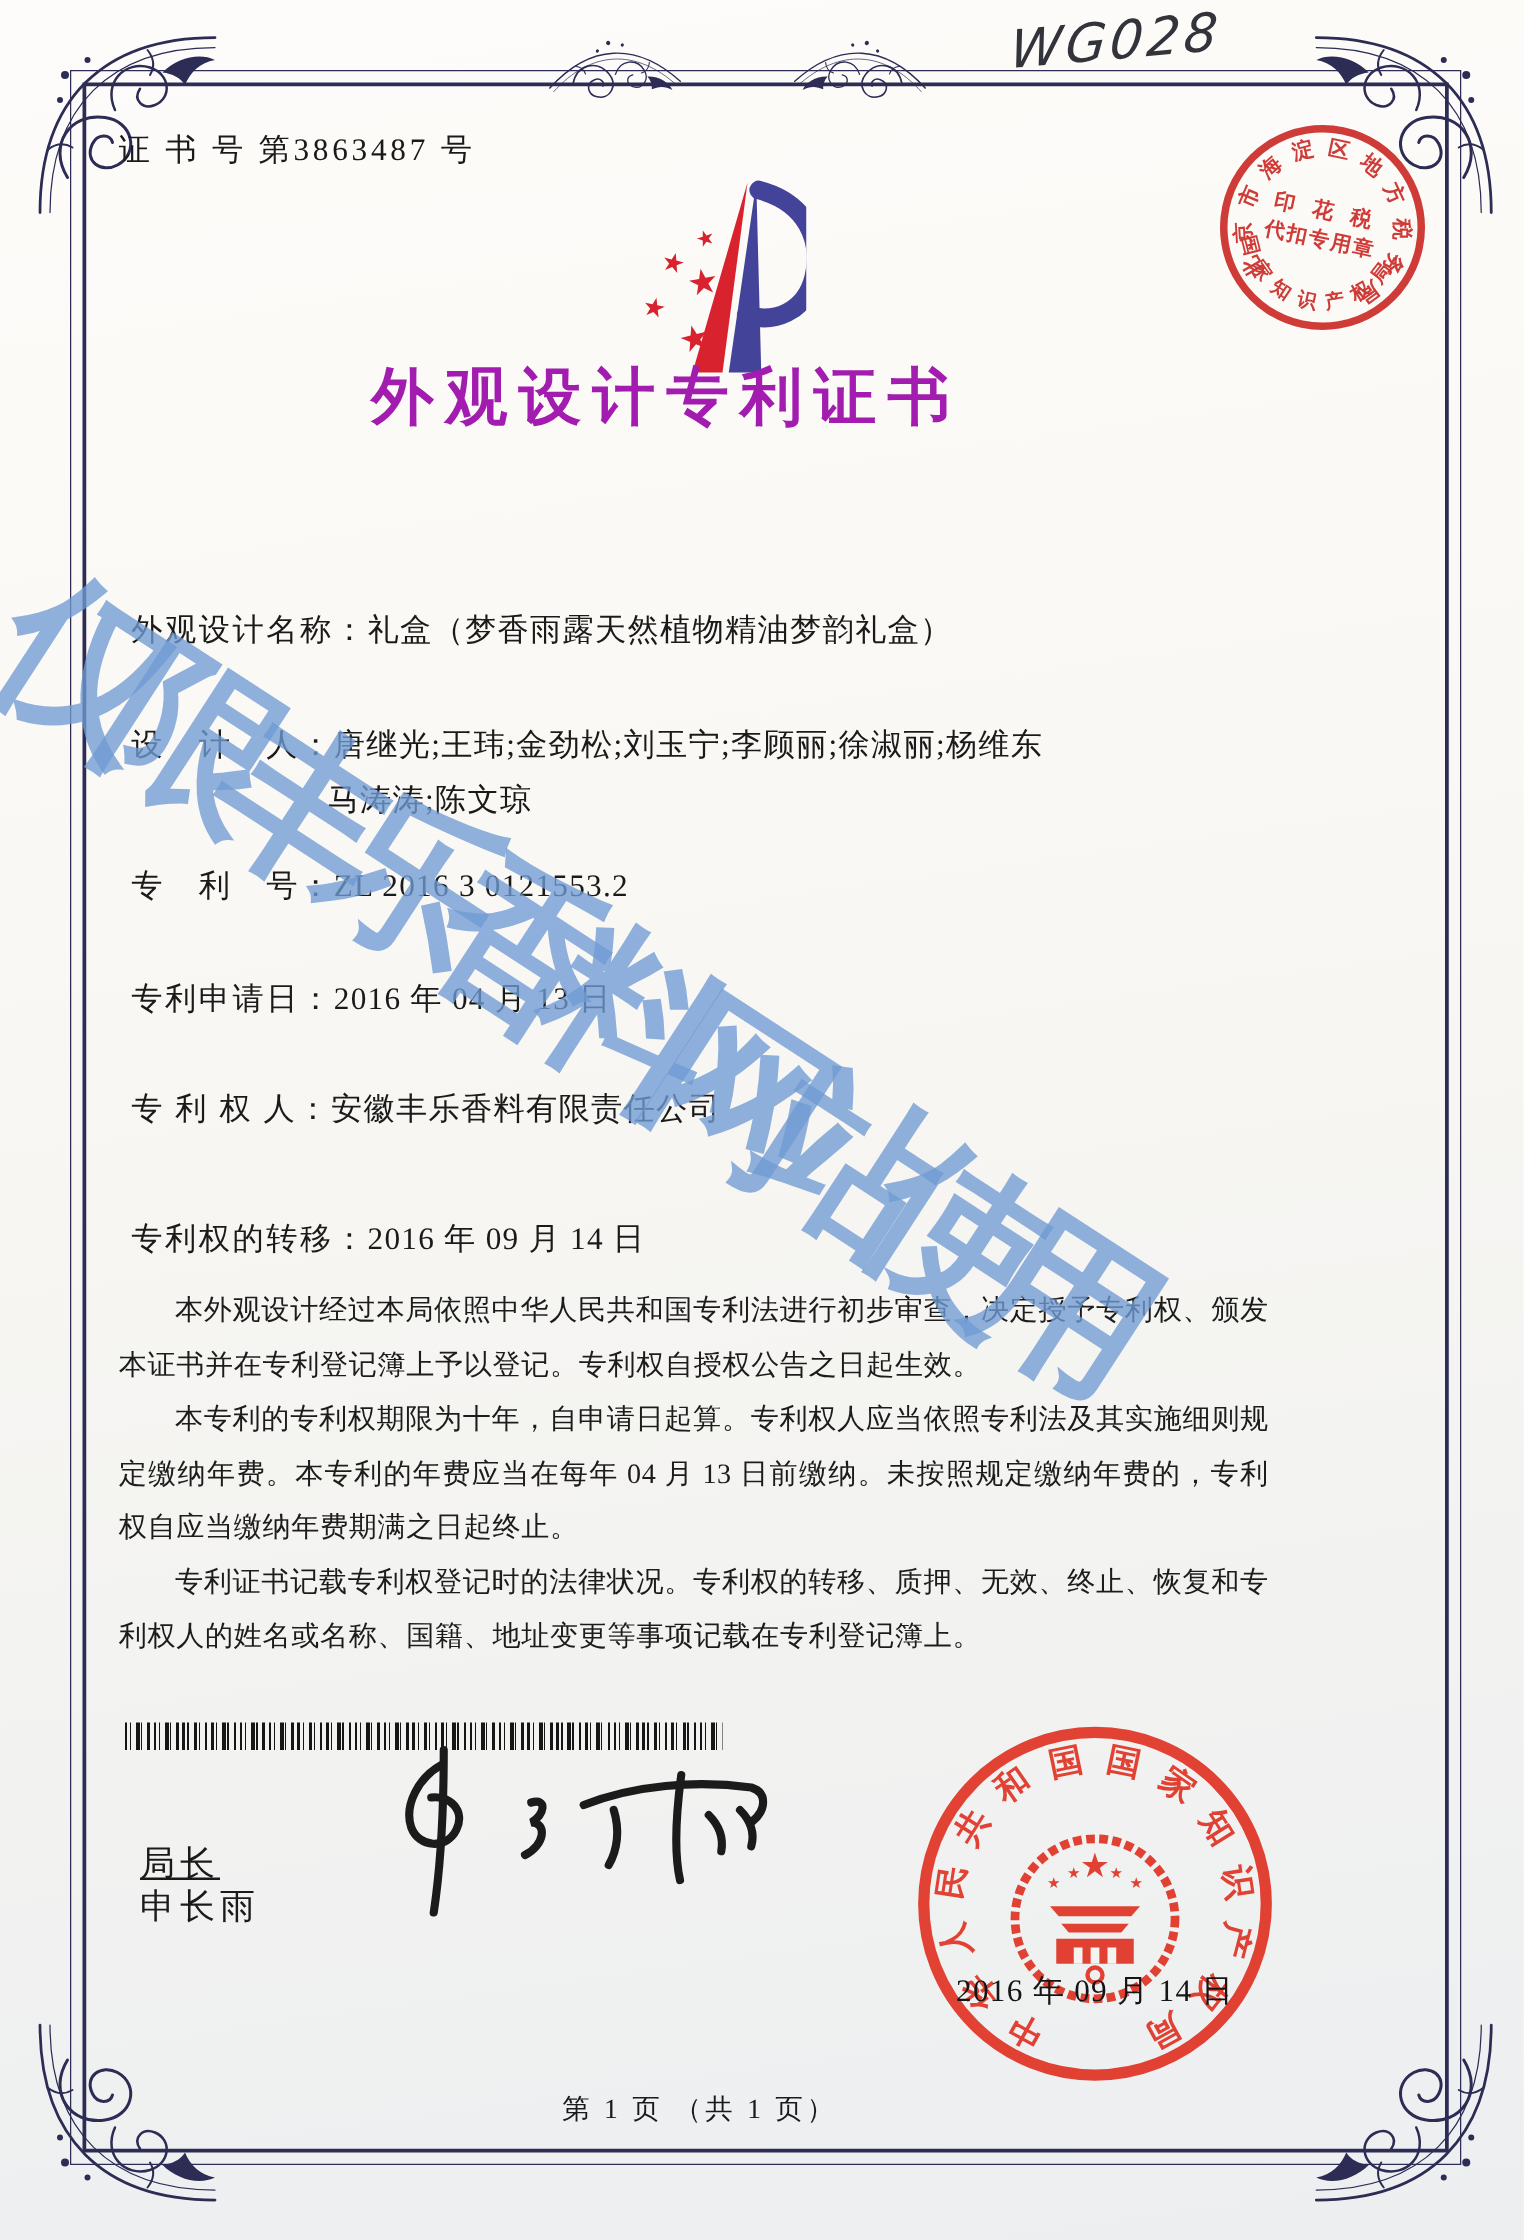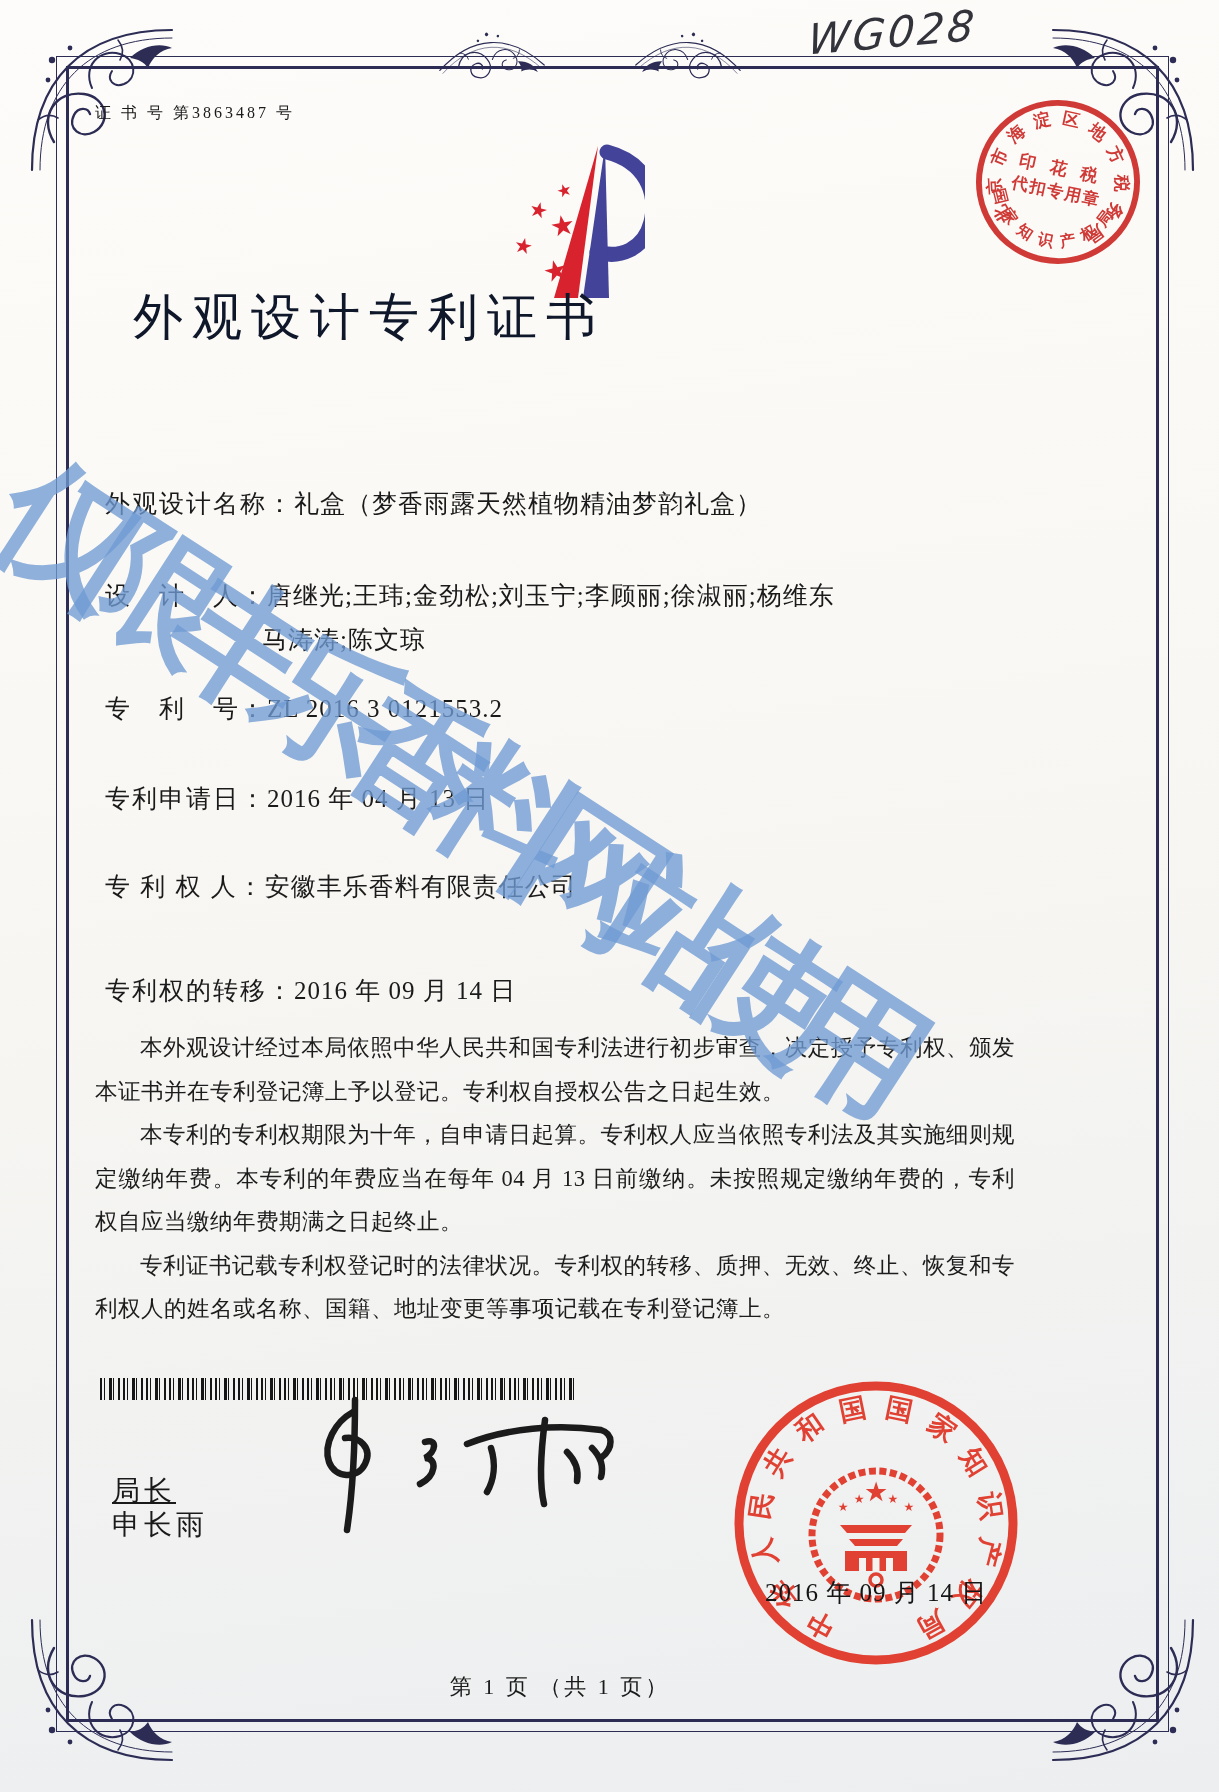--- a/index.html
+++ b/index.html
@@ -14,24 +14,24 @@
   .frame2{position:absolute;inset:66px 60px 70px 66px;border:3px solid #2c2c55;pointer-events:none;}
   .corner{position:absolute;width:150px;height:150px;}
   .corner.tl{left:26px;top:24px;}
   .corner.tr{right:20px;top:24px;transform:scaleX(-1);}
   .corner.bl{left:26px;bottom:26px;transform:scaleY(-1);}
   .corner.br{right:20px;bottom:26px;transform:scale(-1,-1);}
   .crest{position:absolute;width:120px;height:110px;top:12px;}
   .crest.left{left:432px;transform:rotate(42deg) scale(.72);}
   .crest.right{left:628px;transform:scaleX(-1) rotate(42deg) scale(.72);}
   
-  .cert-no{left:95px;top:103px;font-size:16px;letter-spacing:3px;}
+  .cert-no{left:95px;top:103px;font-size:25px;letter-spacing:3px;}
   .handwrite{left:808px;top:8px;font-size:42px;color:#33333b;font-style:italic;
     font-family:"DejaVu Sans",sans-serif;transform:rotate(-5deg) skewX(-10deg);letter-spacing:3px;}
-  .title{left:133px;top:284px;width:800px;text-align:left;font-size:50px;font-weight:normal;letter-spacing:9px;color:#0f172a;}
+  .title{left:133px;top:284px;width:800px;text-align:center;font-size:50px;font-weight:bold;letter-spacing:9px;color:#a21caf;}
   
   .row{left:105px;font-size:25px;letter-spacing:1px;white-space:nowrap;}
   .flabel{letter-spacing:2px;}
   
   .legal{left:95px;top:1026px;width:920px;font-size:22.5px;line-height:43.5px;text-align:justify;letter-spacing:.5px;color:#1c1c1c;}
   .legal p{margin:0;text-indent:2em;}
   
   .barcode{left:100px;top:1378px;width:478px;height:22px;
     background:
       repeating-linear-gradient(90deg,#161616 0 2px,transparent 2px 4px,#161616 4px 5px,transparent 5px 9px,

